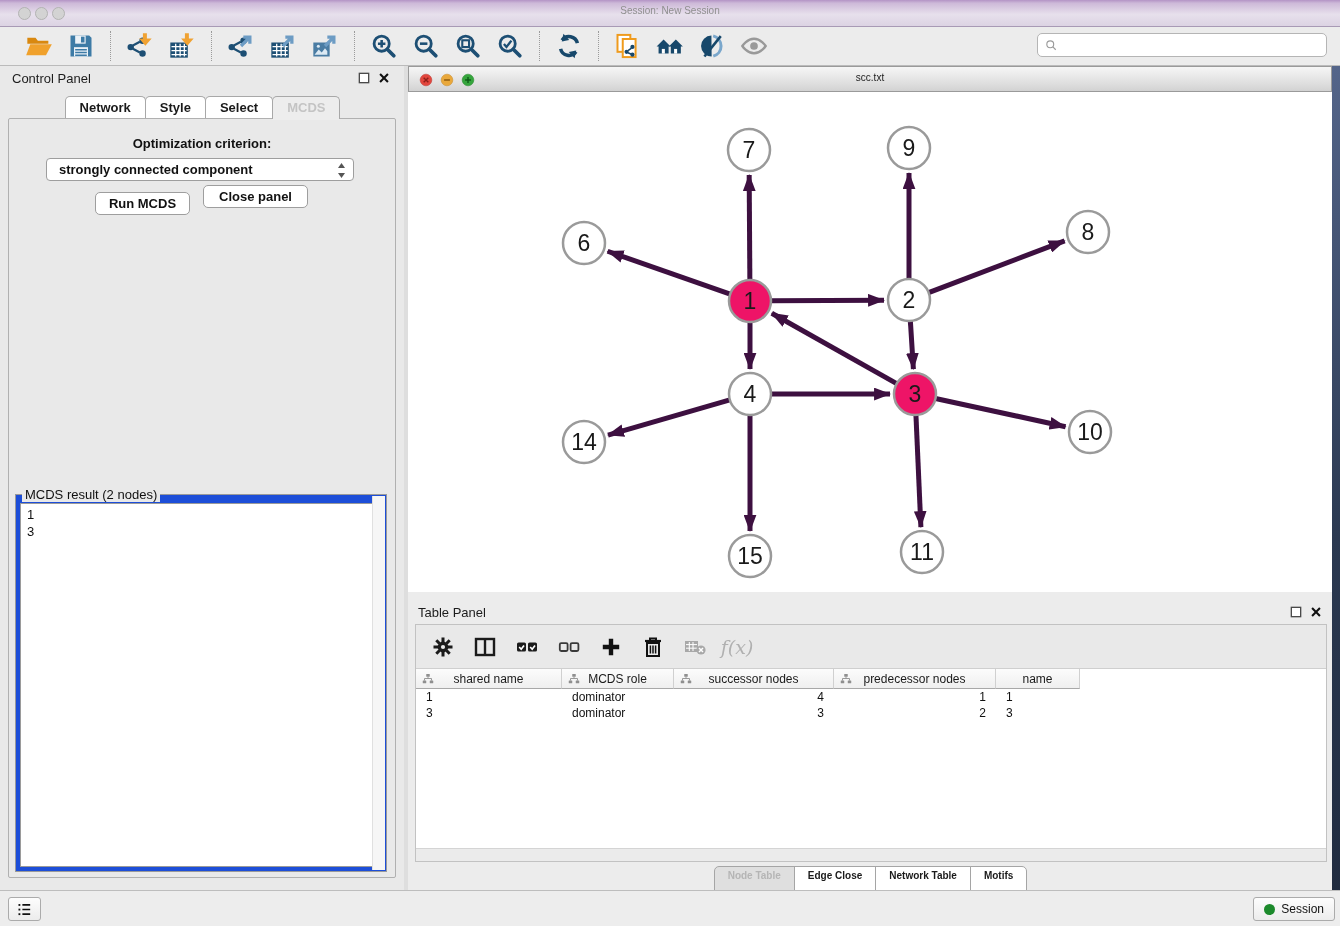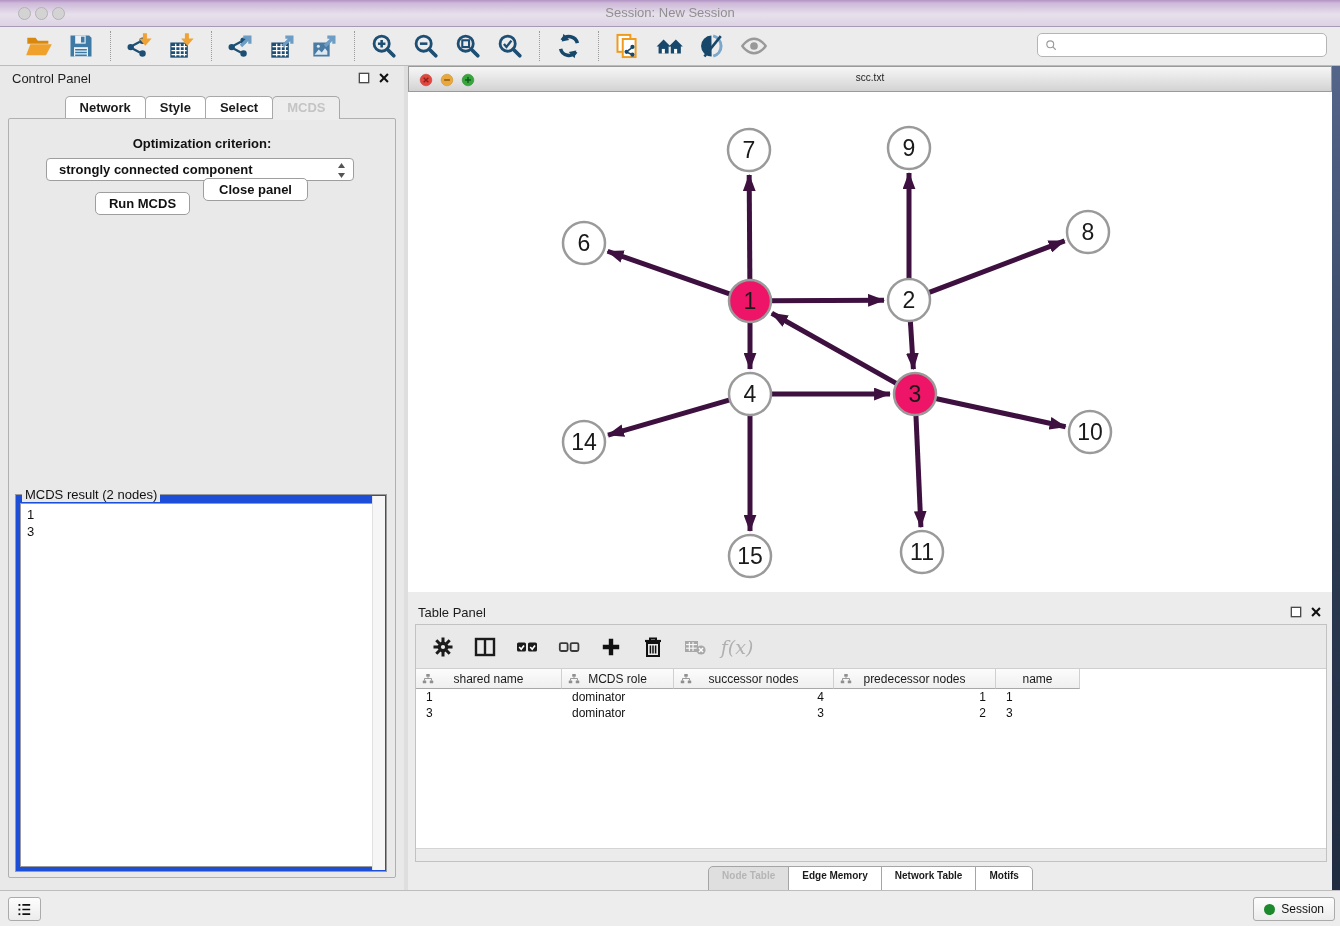--- a/index.html
+++ b/index.html
@@ -3,21 +3,21 @@
 <meta charset="utf-8">
 <style>
   * { margin:0; padding:0; box-sizing:border-box; }
   html,body { width:1340px; height:926px; font-family:"Liberation Sans", sans-serif; background:#ececec; overflow:hidden; }
 
   
   #titlebar { position:absolute; left:0; top:0; width:1340px; height:27px;
     background:linear-gradient(#b393c5 0%, #cdb9d8 12%, #e7e0ec 55%, #dcd3e3 100%);
     border-bottom:1px solid #a89ab5; }
   #titlebar .title { position:absolute; left:0; right:0; top:5px; text-align:center;
-    font-size:13px; color:#8f8f8f; }
+    font-size:10px; color:#8f8f8f; }
   .traffic-inactive { position:absolute; top:7px; width:13px; height:13px; border-radius:50%;
     background:#d3d3d3; border:1px solid #b3b3b3; }
 
   #toolbar { position:absolute; left:0; top:27px; width:1340px; height:39px;
     background:#ececec; border-bottom:1px solid #bbb; display:flex; align-items:center; padding-left:10px; }
   .tb-group { display:flex; align-items:center; gap:12px; padding:0 14px; }
   .tb-sep { width:1px; height:30px; border-left:1px dotted #9b9b9b; }
   .tb-icon { width:30px; height:30px; display:flex; align-items:center; justify-content:center; cursor:pointer; }
   .tb-icon svg { width:28px; height:28px; }
   #searchwrap { position:absolute; right:13px; top:33px; width:290px; height:24px; background:#fff;
@@ -303,21 +303,21 @@
       <span>strongly connected component</span>
       <span class="stepper">
         <svg width="9" height="15" viewBox="0 0 9 15">
             <path d="M4.5 0L8 5H1z" fill="#555"></path>
             <path d="M4.5 15L1 10h7z" fill="#555"></path>
           </svg>
       </span>
     </div>
     <div id="opt-label">Optimization criterion:</div>
     <div class="btn" style="left:86px; top:73px; width:95px">Run MCDS</div>
-    <div class="btn" style="left:194px; top:59px; width:105px">Close panel</div>
+    <div class="btn" style="left:194px; top:66px; width:105px">Close panel</div>
     <div id="mcds-result">
       <span class="legend">MCDS result (2 nodes)</span>
       <div id="mcds-text">1
 3</div>
       <div id="mcds-scroll"></div>
     </div>
   </div>
 </div>
 
 <div id="splitter"></div>
@@ -542,21 +542,21 @@
           <div class="t-cell" style="width: 112px; text-align: left; padding: 0px 0px 0px 10px;">dominator</div>
           <div class="t-cell" style="width: 160px; text-align: right; padding: 0px 10px 0px 0px;">3</div>
           <div class="t-cell" style="width: 162px; text-align: right; padding: 0px 10px 0px 0px;">2</div>
           <div class="t-cell" style="width: 84px; text-align: left; padding: 0px 0px 0px 10px;">3</div>
         </div>
       </div>
     <div id="tp-hscroll"></div>
   </div>
   <div id="tp-tabs">
       <div class="tp-tab selected">Node Table</div>
-      <div class="tp-tab">Edge Memory</div>
+      <div class="tp-tab">Edge Close</div>
       <div class="tp-tab">Network Table</div>
       <div class="tp-tab">Motifs</div>
     </div>
 </div>
 
 <div id="statusbar">
   <div id="status-list-btn">
     <svg viewBox="0 0 24 24">
       <path d="M9 5.5h11M9 12h11M9 18.5h11" stroke="#111" stroke-width="2.2"></path>
       <rect x="3.5" y="4.3" width="2.6" height="2.6" fill="#111"></rect>

